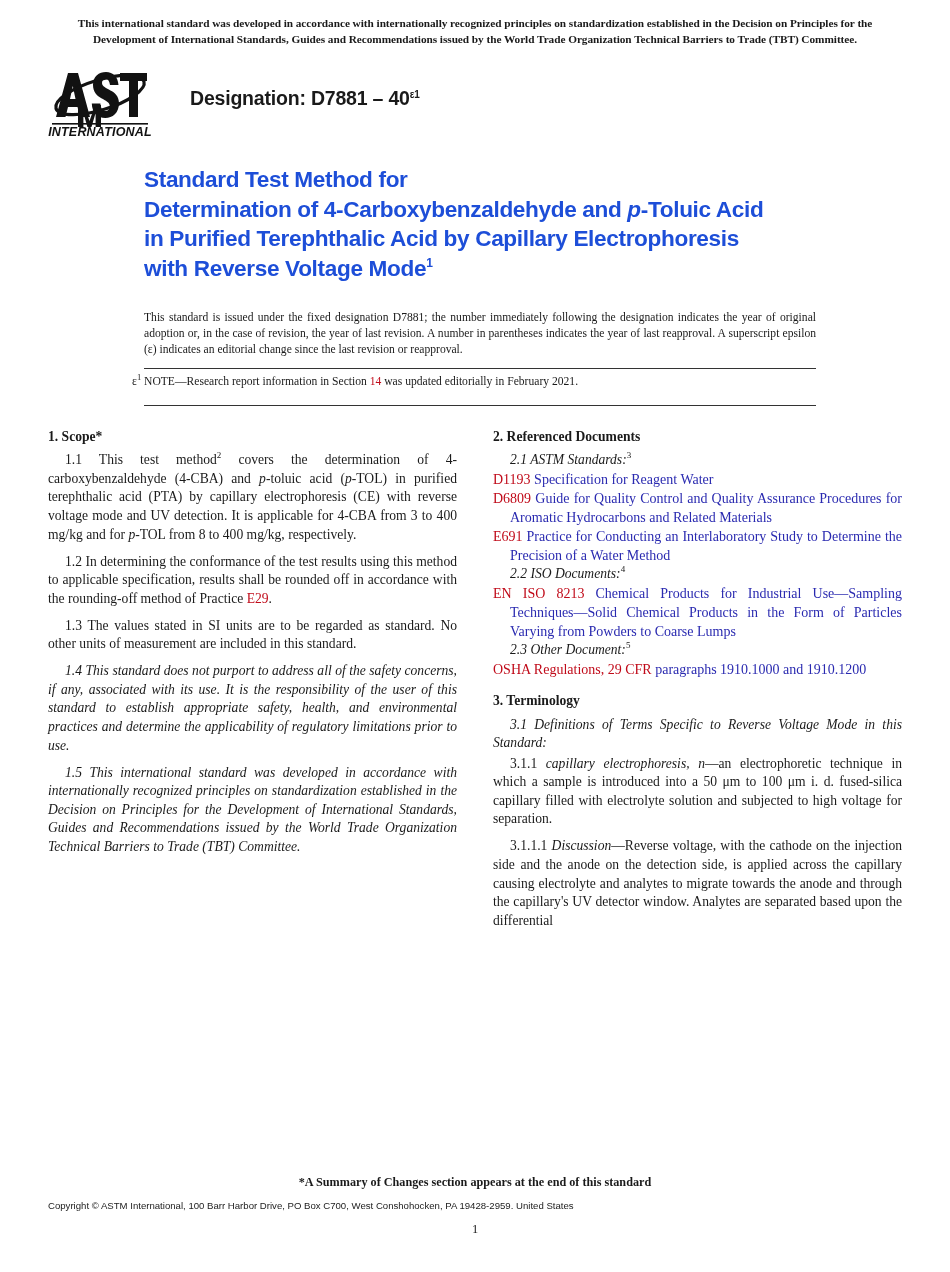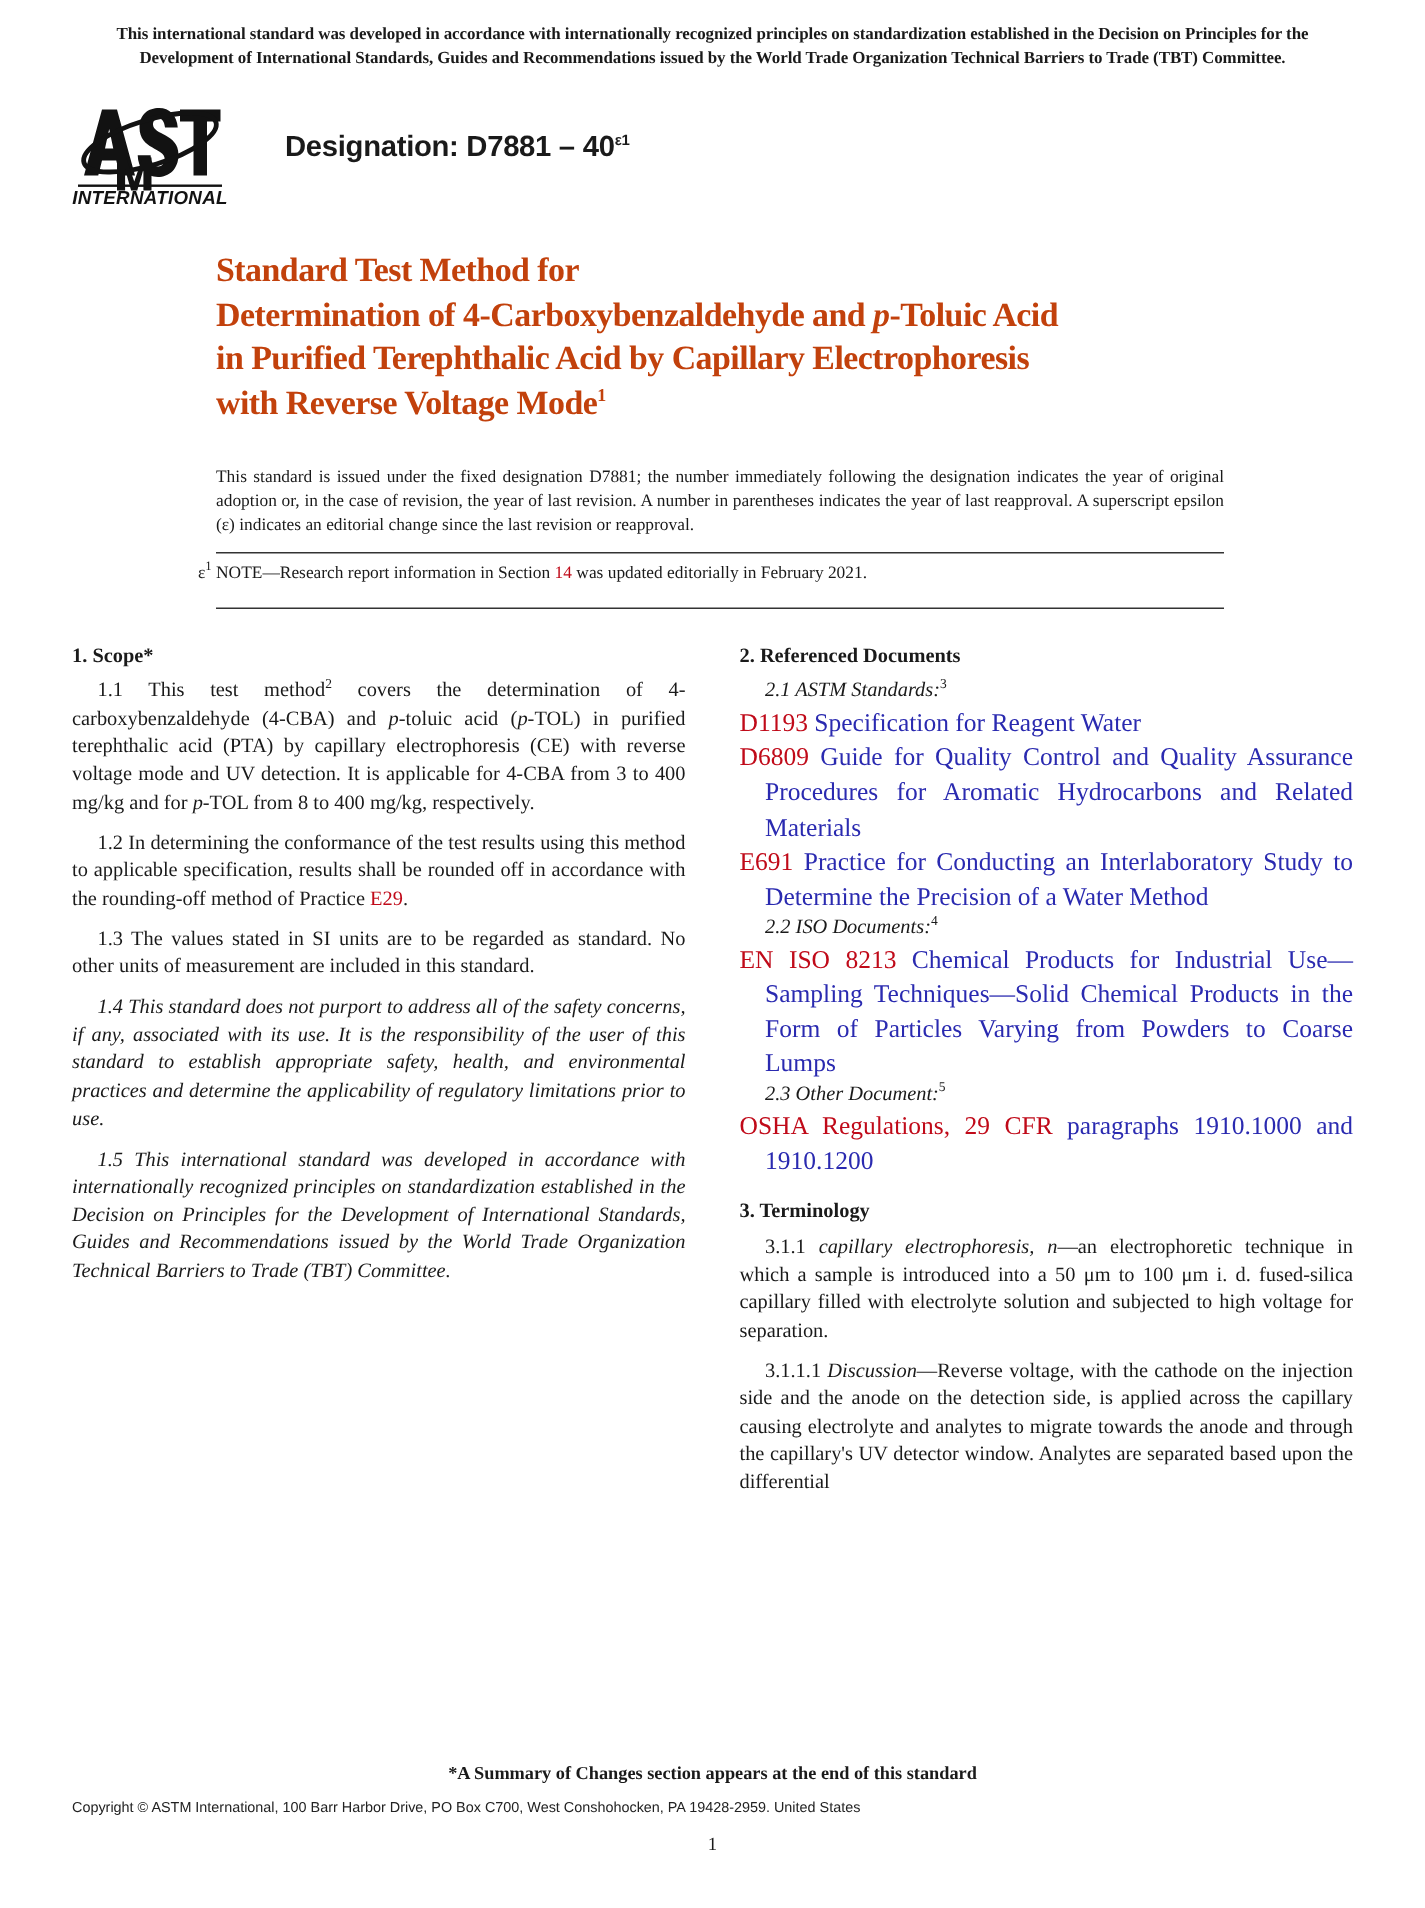--- a/index.html
+++ b/index.html
@@ -61,26 +61,26 @@
     vertical-align: super;
     line-height: 0;
   }
 
   
   .title-block {
     margin-left: 96px;
     margin-top: 22px;
   }
   .doc-title {
-    font-family: Liberation Serif, serif;
+    font-family: Liberation Sans, sans-serif;
     font-size: 22.6px;
     font-weight: bold;
     line-height: 1.31;
     letter-spacing: -0.35px;
-    color: #c2410c;
+    color: #1d4ed8;
   }
   .doc-title em { font-style: italic; }
   .doc-title sup {
     font-size: 12px;
     vertical-align: super;
     line-height: 0;
     font-weight: bold;
   }
 
   
@@ -136,21 +136,21 @@
     text-indent: 17px;
     hyphens: manual;
   }
   p.body-p.tight { margin-bottom: 2px; }
   p.body-p em { font-style: italic; }
   p.body-p sup { font-size: 9px; vertical-align: super; line-height: 0; }
   p.all-italic { font-style: italic; }
 
   
   p.ref-entry {
-    font-size: 17px;
+    font-size: 14px;
     line-height: 1.365;
     text-align: justify;
     margin: 0 0 0 0;
     padding-left: 17px;
     text-indent: -17px;
     color: #2a2ab0;
   }
   p.ref-entry .desig { color: #c00a19; }
   p.sub-head {
     font-size: 13.6px;
@@ -266,20 +266,21 @@
       <p class="sub-head"><span>2.2 ISO Documents:</span><sup>4</sup></p>
 
       <p class="ref-entry"><span class="desig">EN ISO 8213</span> <span>Chemical Products for Industrial Use—Sampling Techniques—Solid Chemical Products in the Form of Particles Varying from Powders to Coarse Lumps</span></p>
 
       <p class="sub-head"><span>2.3 Other Document:</span><sup>5</sup></p>
 
       <p class="ref-entry"><span class="desig">OSHA Regulations, 29 CFR</span> <span>paragraphs 1910.1000 and 1910.1200</span></p>
 
       <h2 class="sec-head spaced">3. Terminology</h2>
 
+      <p class="body-p tight all-italic">3.1 Definitions of Terms Specific to Reverse Voltage Mode in this Standard:</p>
 
       <p class="body-p"><span>3.1.1 </span><em>capillary electrophoresis, n</em><span>—an electrophoretic technique in which a sample is introduced into a 50 μm to 100 μm i. d. fused-silica capillary filled with electrolyte solution and subjected to high voltage for separation.</span></p>
 
       <p class="body-p"><span>3.1.1.1 </span><em>Discussion</em><span>—Reverse voltage, with the cathode on the injection side and the anode on the detection side, is applied across the capillary causing electrolyte and analytes to migrate towards the anode and through the capillary's UV detector window. Analytes are separated based upon the differential</span></p>
 
     </div>
   </div>
 
   <div class="footer-summary">*A Summary of Changes section appears at the end of this standard</div>
   <div class="footer-copyright">Copyright © ASTM International, 100 Barr Harbor Drive, PO Box C700, West Conshohocken, PA 19428-2959. United States</div>

